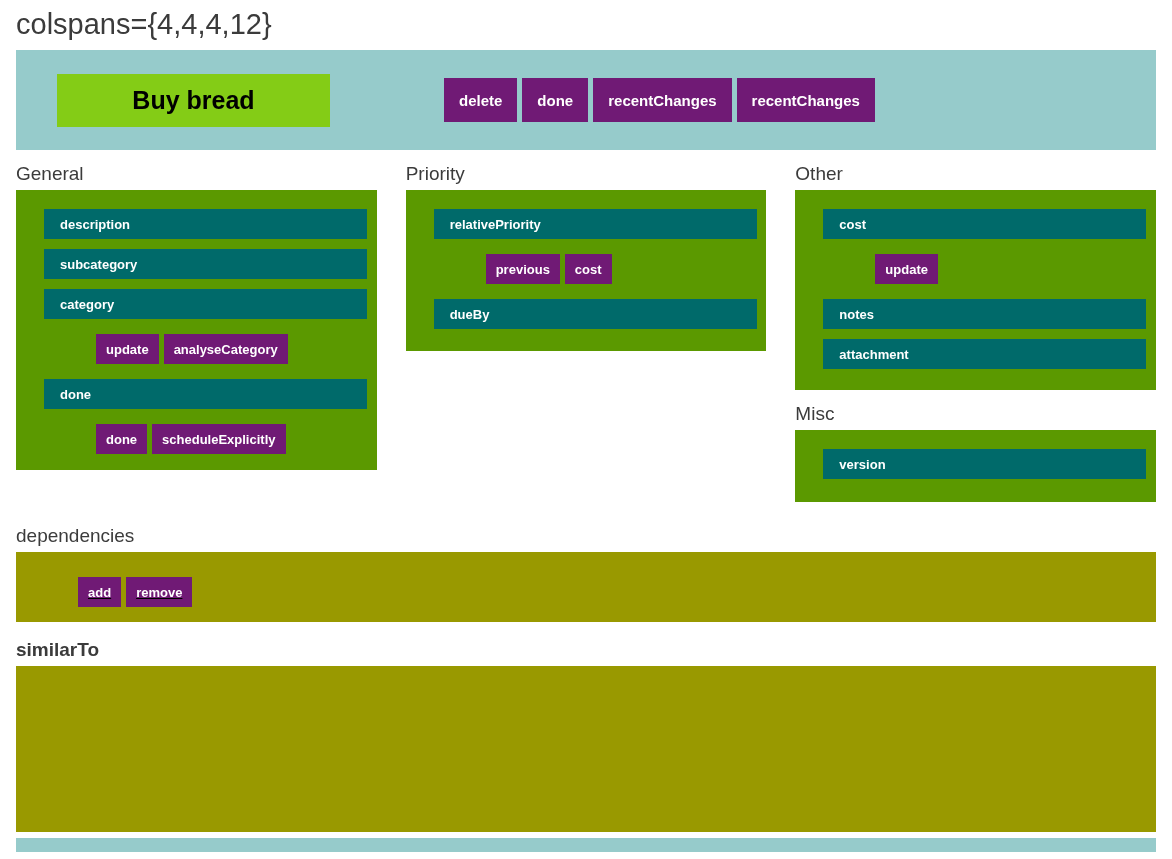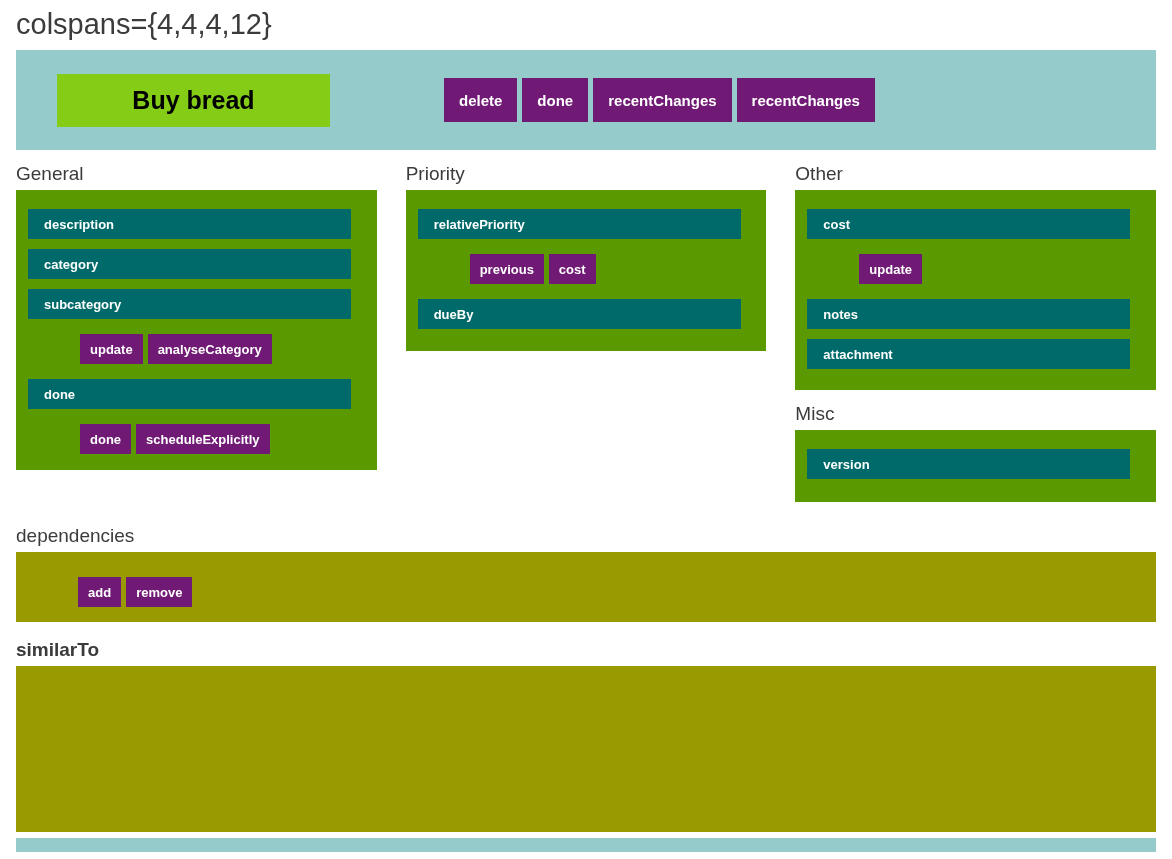--- a/index.html
+++ b/index.html
@@ -42,39 +42,39 @@
   .section-heading.sim { margin-top: 17px; font-weight: bold; }
   .section-heading.misc { margin-top: 13px; }
 
   
   .columns { display: flex; gap: 29px; align-items: flex-start; }
   .col { width: 361px; border-radius: 29px; }
 
   .panel {
     background: #5b9900; width: 100%;
     display: flex; flex-direction: column; align-items: flex-start;
-    padding: 19px 0 16px 12px;
+    padding: 19px 0 16px 28px;
   }
   .panel.pb22 { padding-bottom: 22px; }
   .panel.pb21 { padding-bottom: 21px; }
   .panel.pb23 { padding-bottom: 23px; }
 
   .field-bar {
     width: 323px; height: 30px; background: #006a6a;
     color: #fff; font-size: 13px; font-weight: bold;
     display: flex; align-items: center; padding-left: 16px;
   }
   .button-row { display: flex; gap: 5px; margin-left: 52px; }
   .mt10 { margin-top: 10px; }
   .mt15 { margin-top: 15px; }
 
   
   .olive-panel {
     background: #999900; width: 100%;
-    display: flex; flex-direction: column; align-items: flex-start;
+    display: flex; flex-direction: column; align-items: flex-start; text-decoration: underline;
   }
   .dep-panel { height: 70px; padding: 25px 0 15px 10px; }
   .sim-panel { height: 166px; }
 
   .footer-bar { margin-top: 6px; height: 14px; background: #96cbcb; width: 100%; }
 </style>
 </head>
 <body>
 
 <div class="page">
@@ -90,22 +90,22 @@
       <button class="btn btn-lg">recentChanges</button>
     </div>
   </div>
 
   <div class="columns">
 
     <div class="col">
       <div class="section-heading">General</div>
       <div class="panel">
         <div class="field-bar">description</div>
+        <div class="field-bar mt10">subcategory</div>
         <div class="field-bar mt10">category</div>
-        <div class="field-bar mt10">subcategory</div>
         <div class="button-row mt15">
           <button class="btn btn-sm">update</button>
           <button class="btn btn-sm">analyseCategory</button>
         </div>
         <div class="field-bar mt15">done</div>
         <div class="button-row mt15">
           <button class="btn btn-sm">done</button>
           <button class="btn btn-sm">scheduleExplicitly</button>
         </div>
       </div>

